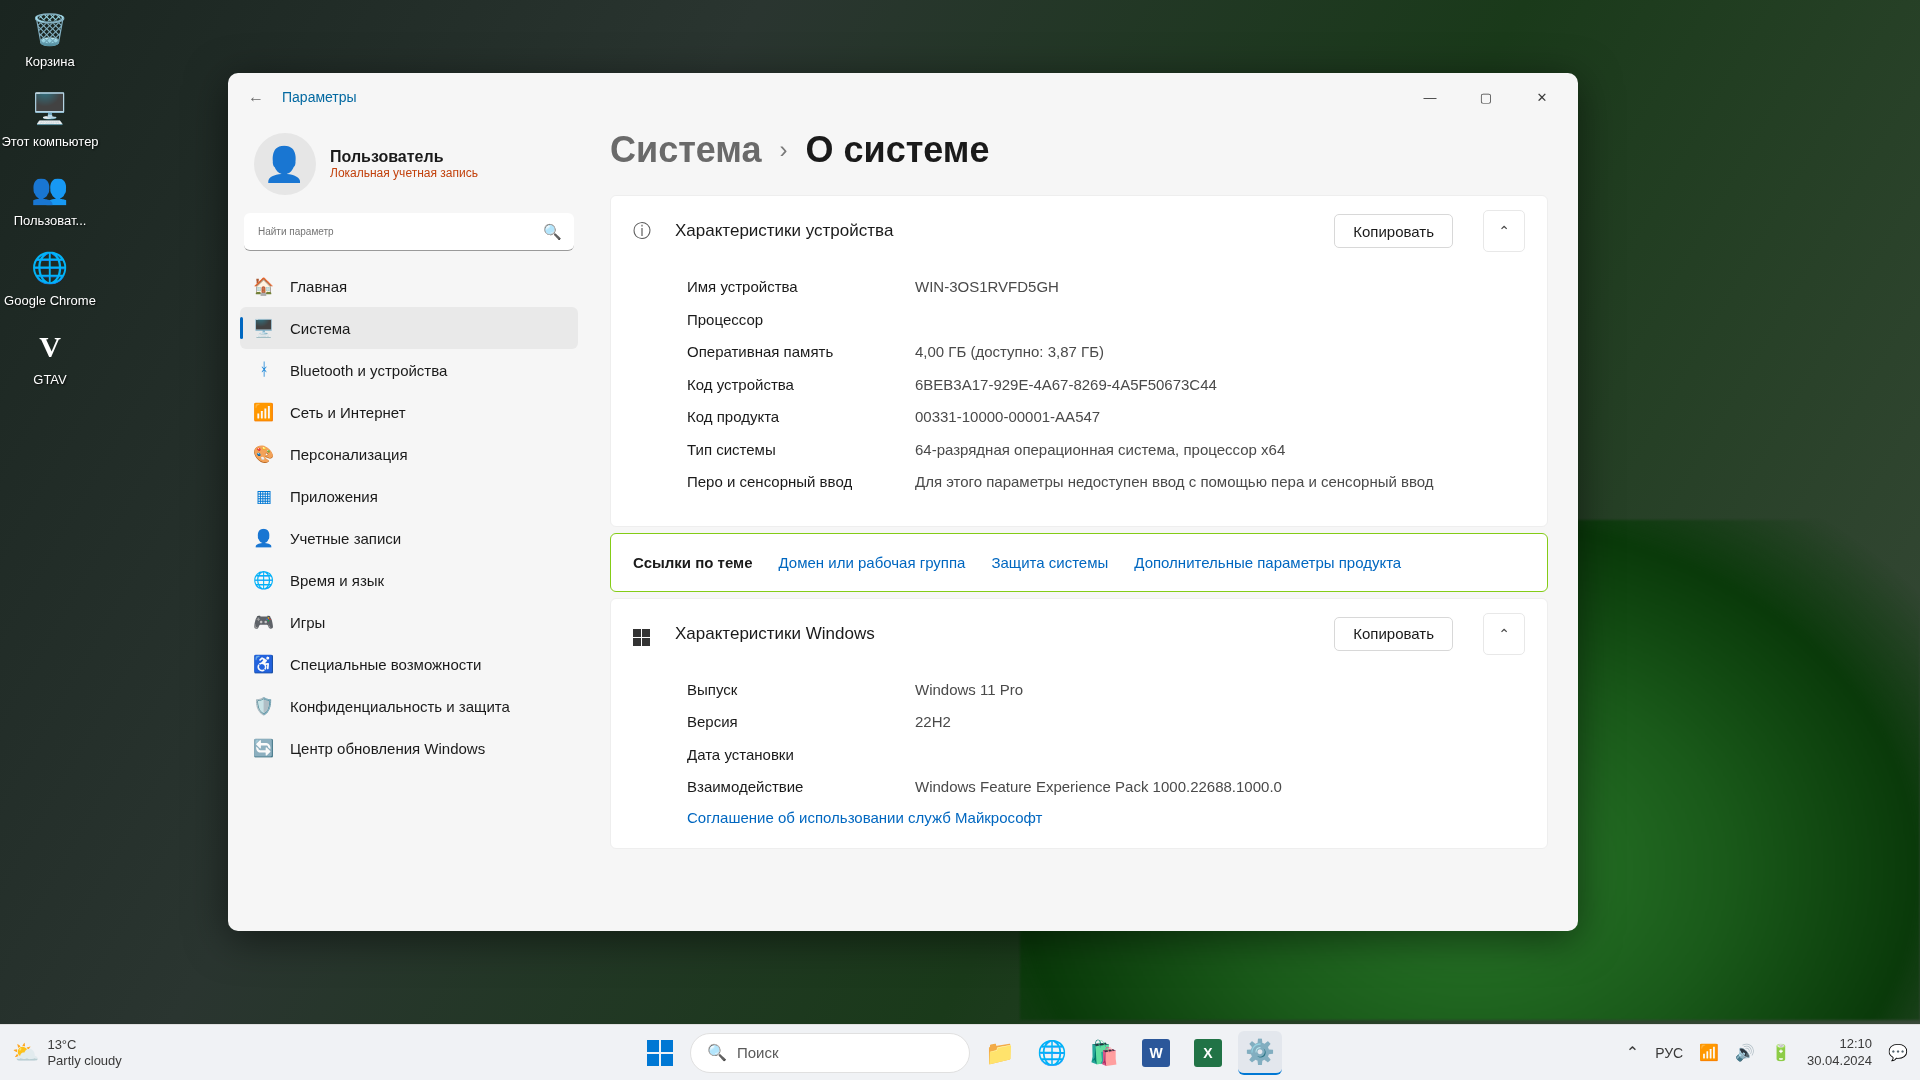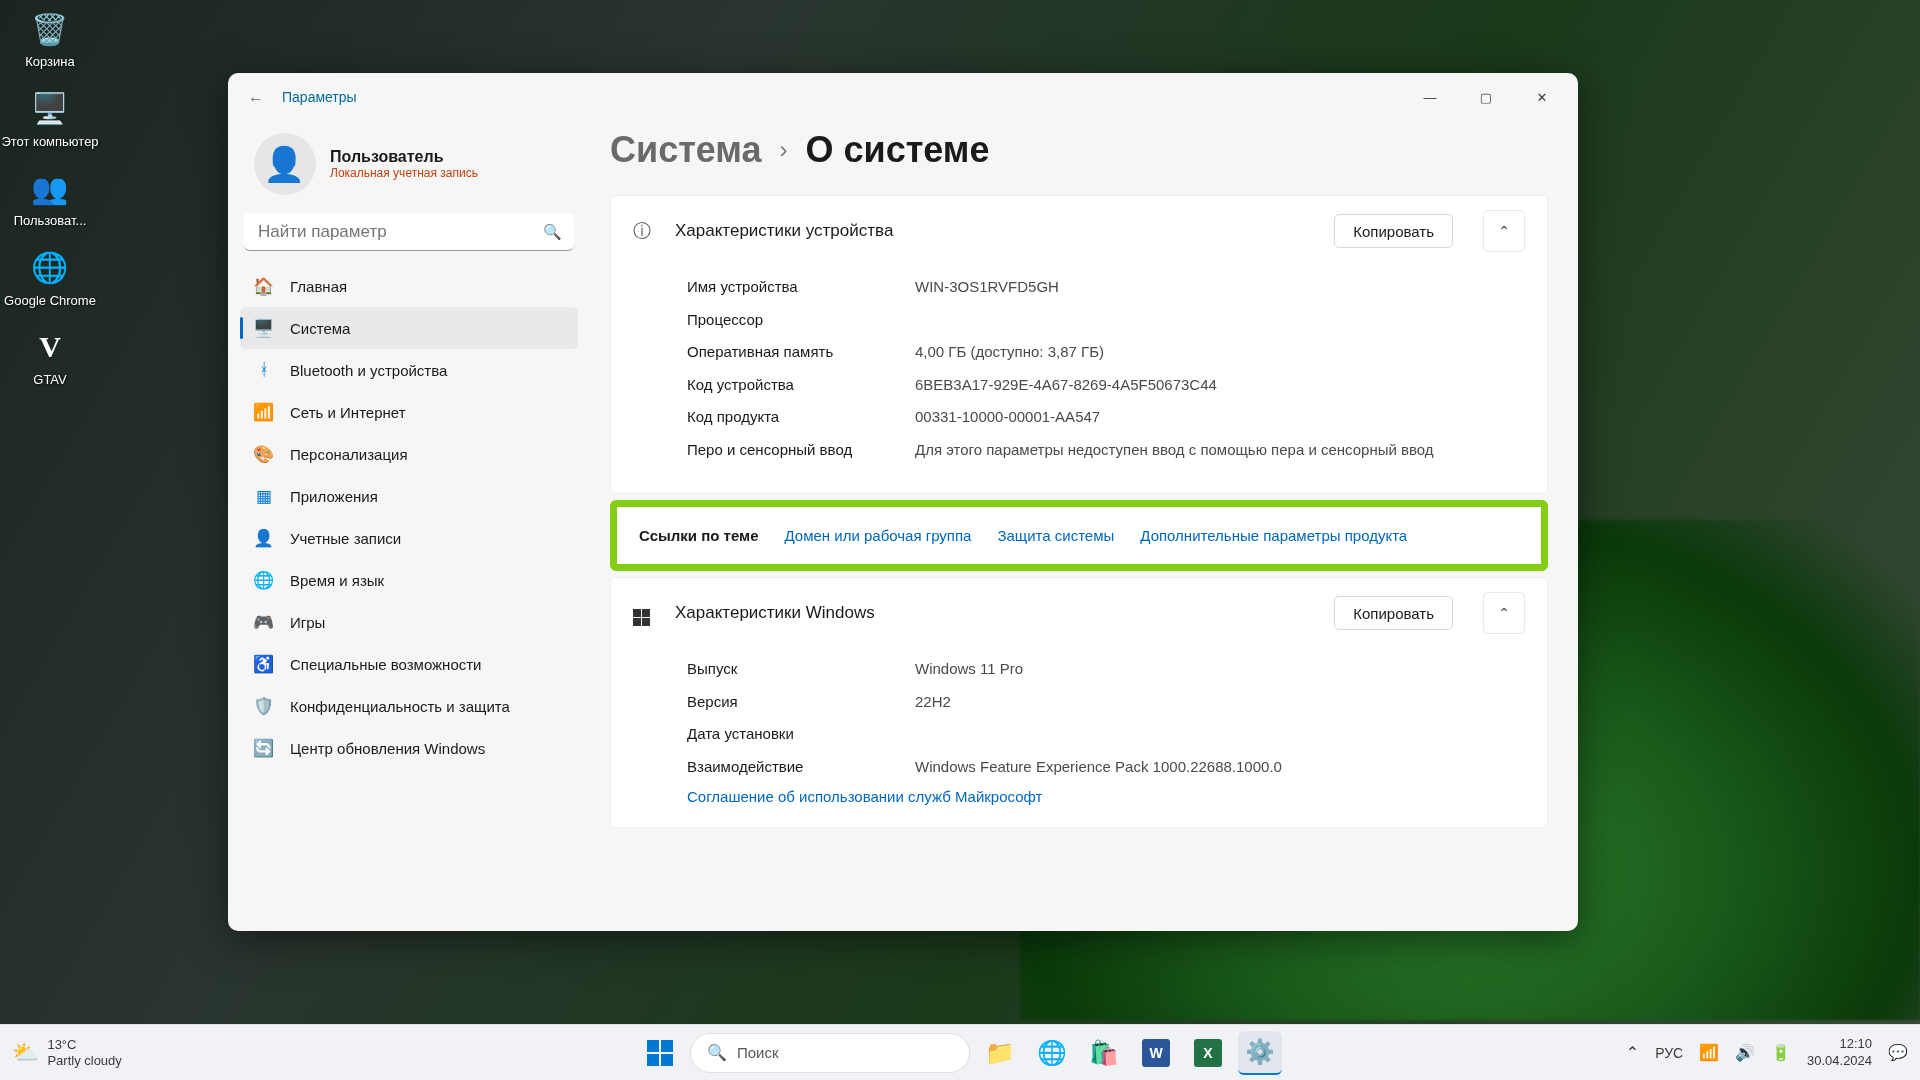--- a/index.html
+++ b/index.html
@@ -25,21 +25,21 @@
 .win-body { flex:1; display:flex; overflow:hidden; }
 
 
 .side { width:362px; padding:0 12px 12px 12px; overflow-y:auto; }
 .user-block { display:flex; align-items:center; gap:14px; padding:12px 14px 18px; }
 .avatar { width:62px; height:62px; border-radius:50%; background:#e6e6e6; display:flex; align-items:center; justify-content:center; color:#9a9a9a; font-size:34px; }
 .user-name { font-size:16px; font-weight:600; color:#1a1a1a; }
 .user-type { font-size:12px; color:#c2410c; }
 
 .search-wrap { position:relative; margin:0 4px 14px; }
-.search { width:100%; height:38px; border:none; border-bottom:1px solid #9a9a9a; background:#fff; border-radius:6px; padding:0 40px 0 14px; font-size:17px; color:#3a3a3a; }
+.search { width:100%; height:38px; border:none; border-bottom:1px solid #9a9a9a; background:#fff; border-radius:6px; padding:0 40px 0 14px; font-size:10px; color:#3a3a3a; }
 .search-ic { position:absolute; right:12px; top:10px; color:#6a6a6a; font-size:15px; }
 
 .nav-item { height:42px; display:flex; align-items:center; gap:16px; padding:0 14px; border-radius:6px; color:#1a1a1a; font-size:15px; cursor:pointer; position:relative; }
 .nav-item.active { background:#e9e9e9; }
 .nav-item.active::before { content:""; position:absolute; left:0; top:10px; bottom:10px; width:3px; background:#0067c0; border-radius:2px; }
 .nav-ic { width:20px; height:20px; display:flex; align-items:center; justify-content:center; font-size:17px; }
 
 
 .main { flex:1; padding:0 30px 20px 20px; overflow-y:auto; }
 .crumb { display:flex; align-items:center; gap:18px; margin:8px 0 24px; }
@@ -51,21 +51,21 @@
 .card-head { height:70px; display:flex; align-items:center; padding:0 22px; gap:20px; }
 .card-ic { width:22px; color:#5a5a5a; font-size:18px; }
 .card-title { flex:1; font-size:17px; color:#1a1a1a; }
 .copy-btn { height:34px; padding:0 18px; background:#fff; border:1px solid #d8d8d8; border-radius:5px; font-size:15px; color:#1a1a1a; cursor:pointer; }
 .chev { width:42px; height:42px; display:flex; align-items:center; justify-content:center; color:#4a4a4a; font-size:14px; border:1px solid #e8e8e8; border-radius:5px; margin-left:10px; }
 .card-body { padding:10px 22px 22px 76px; }
 .prop { display:flex; margin-bottom:10px; font-size:15px; line-height:1.5; }
 .prop .k { width:228px; color:#1a1a1a; }
 .prop .v { flex:1; color:#4a4a4a; }
 
-.links-bar { display:flex; align-items:center; gap:26px; padding:20px 22px; font-size:15px; background:#fff; border-radius:6px; margin-bottom:6px; border:7px solid #84cc16;text-align:right; }
+.links-bar { display:flex; align-items:center; gap:26px; padding:20px 22px; font-size:15px; background:#fff; border-radius:6px; margin-bottom:6px; border:1px solid #84cc16;text-align:right; }
 .links-bar .lbl { color:#1a1a1a; font-weight:600; }
 .links-bar a { color:#0067c0; text-decoration:none; cursor:pointer; }
 
 .agree-link { color:#0067c0; font-size:15px; text-decoration:none; cursor:pointer; display:block; margin-top:8px; }
 
 
 .taskbar { position:absolute; left:0; right:0; bottom:0; height:56px; background:#f0f2f5; display:flex; align-items:center; padding:0 12px; border-top:1px solid #e0e0e0; }
 .weather { display:flex; align-items:center; gap:8px; font-size:13px; color:#3a3a3a; }
 .weather-ic { font-size:22px; }
 .weather .t { line-height:1.2; }
@@ -213,20 +213,24 @@
             </div>
             <div class="prop">
               <div class="k">Код устройства</div>
               <div class="v">6BEB3A17-929E-4A67-8269-4A5F50673C44</div>
             </div>
             <div class="prop">
               <div class="k">Код продукта</div>
               <div class="v">00331-10000-00001-AA547</div>
             </div>
             <div class="prop">
+              <div class="k">Тип системы</div>
+              <div class="v">64-разрядная операционная система, процессор x64</div>
+            </div>
+            <div class="prop">
               <div class="k">Перо и сенсорный ввод</div>
               <div class="v">Для этого параметры недоступен ввод с помощью пера и сенсорный ввод</div>
             </div>
           </div>
       </div>
 
       <div class="links-bar">
         <span class="lbl">Ссылки по теме</span>
         <a>Домен или рабочая группа</a>
         <a>Защита системы</a>

